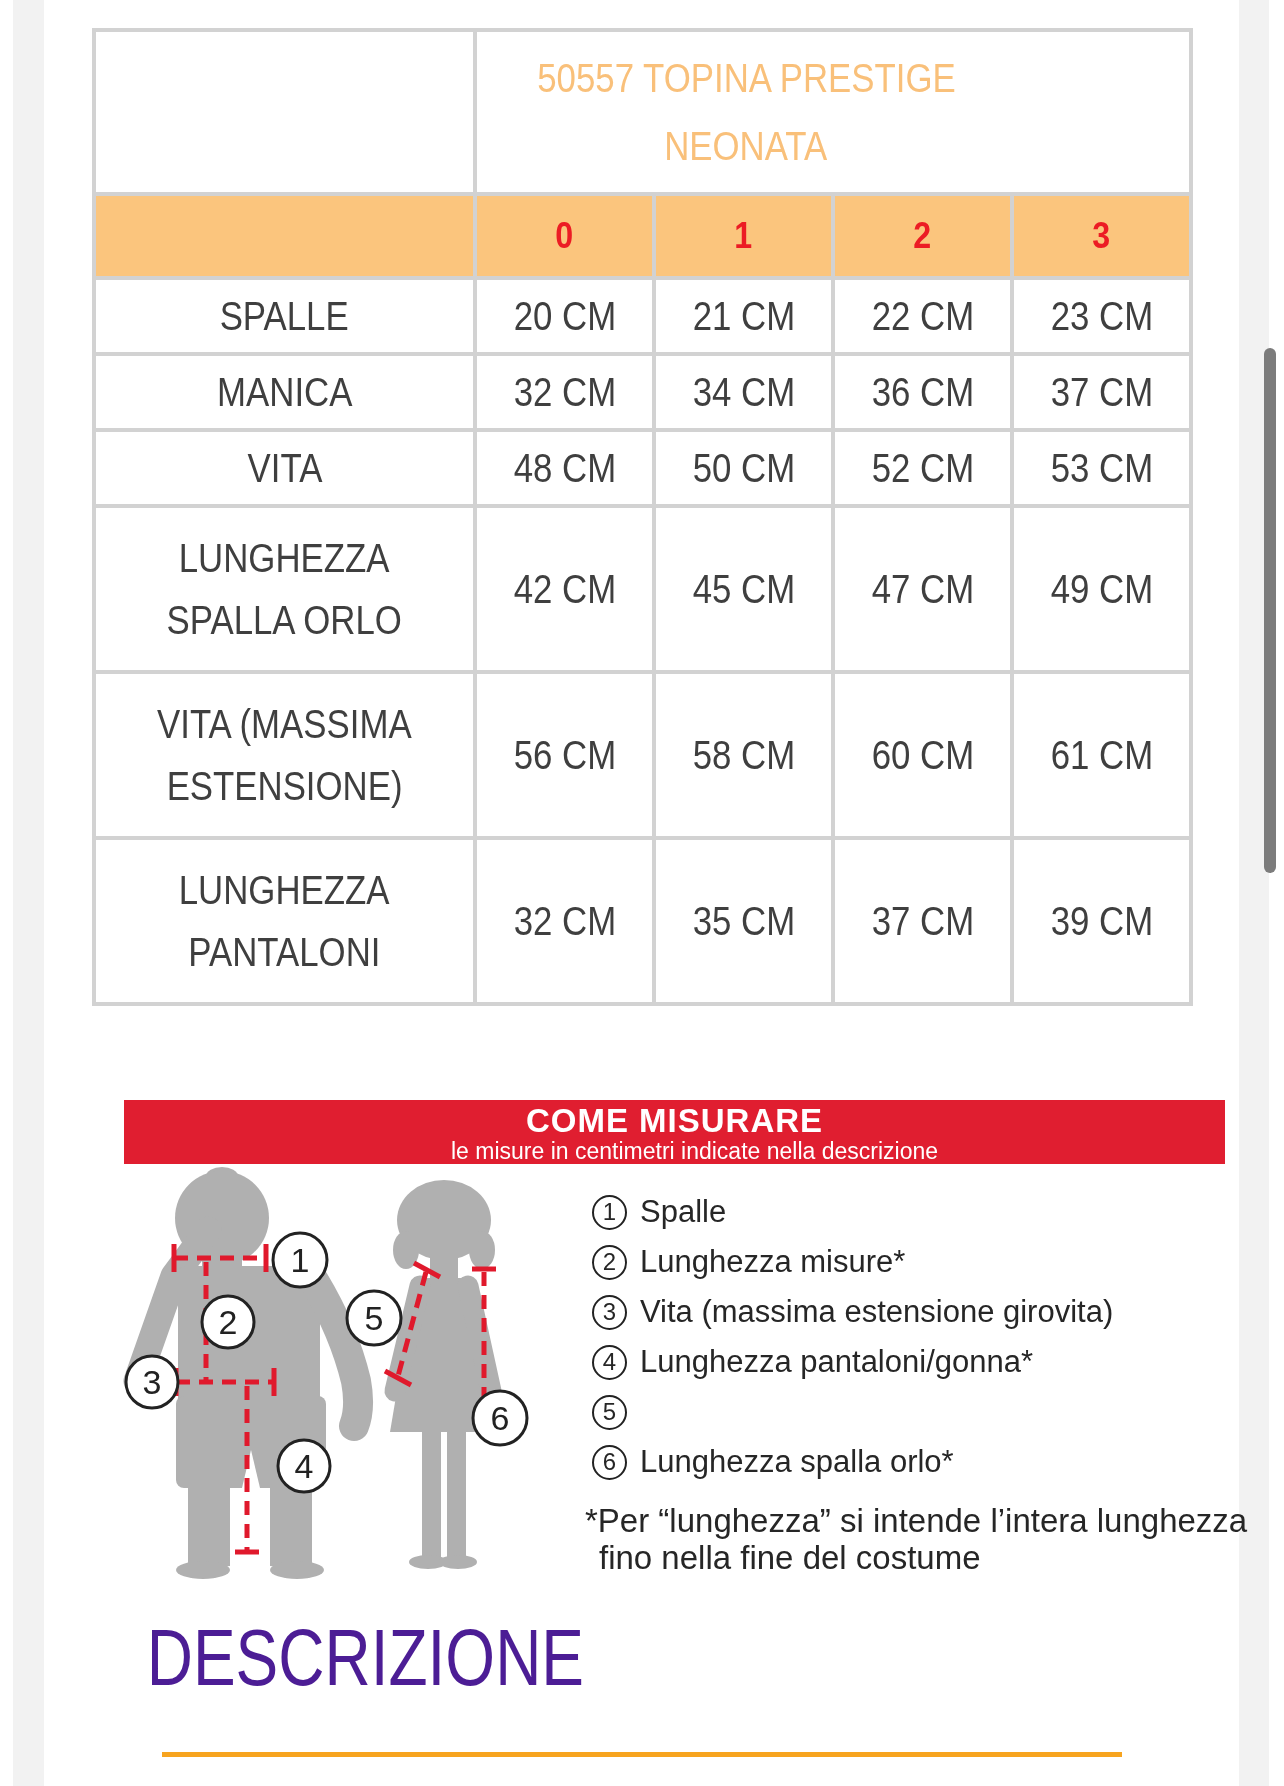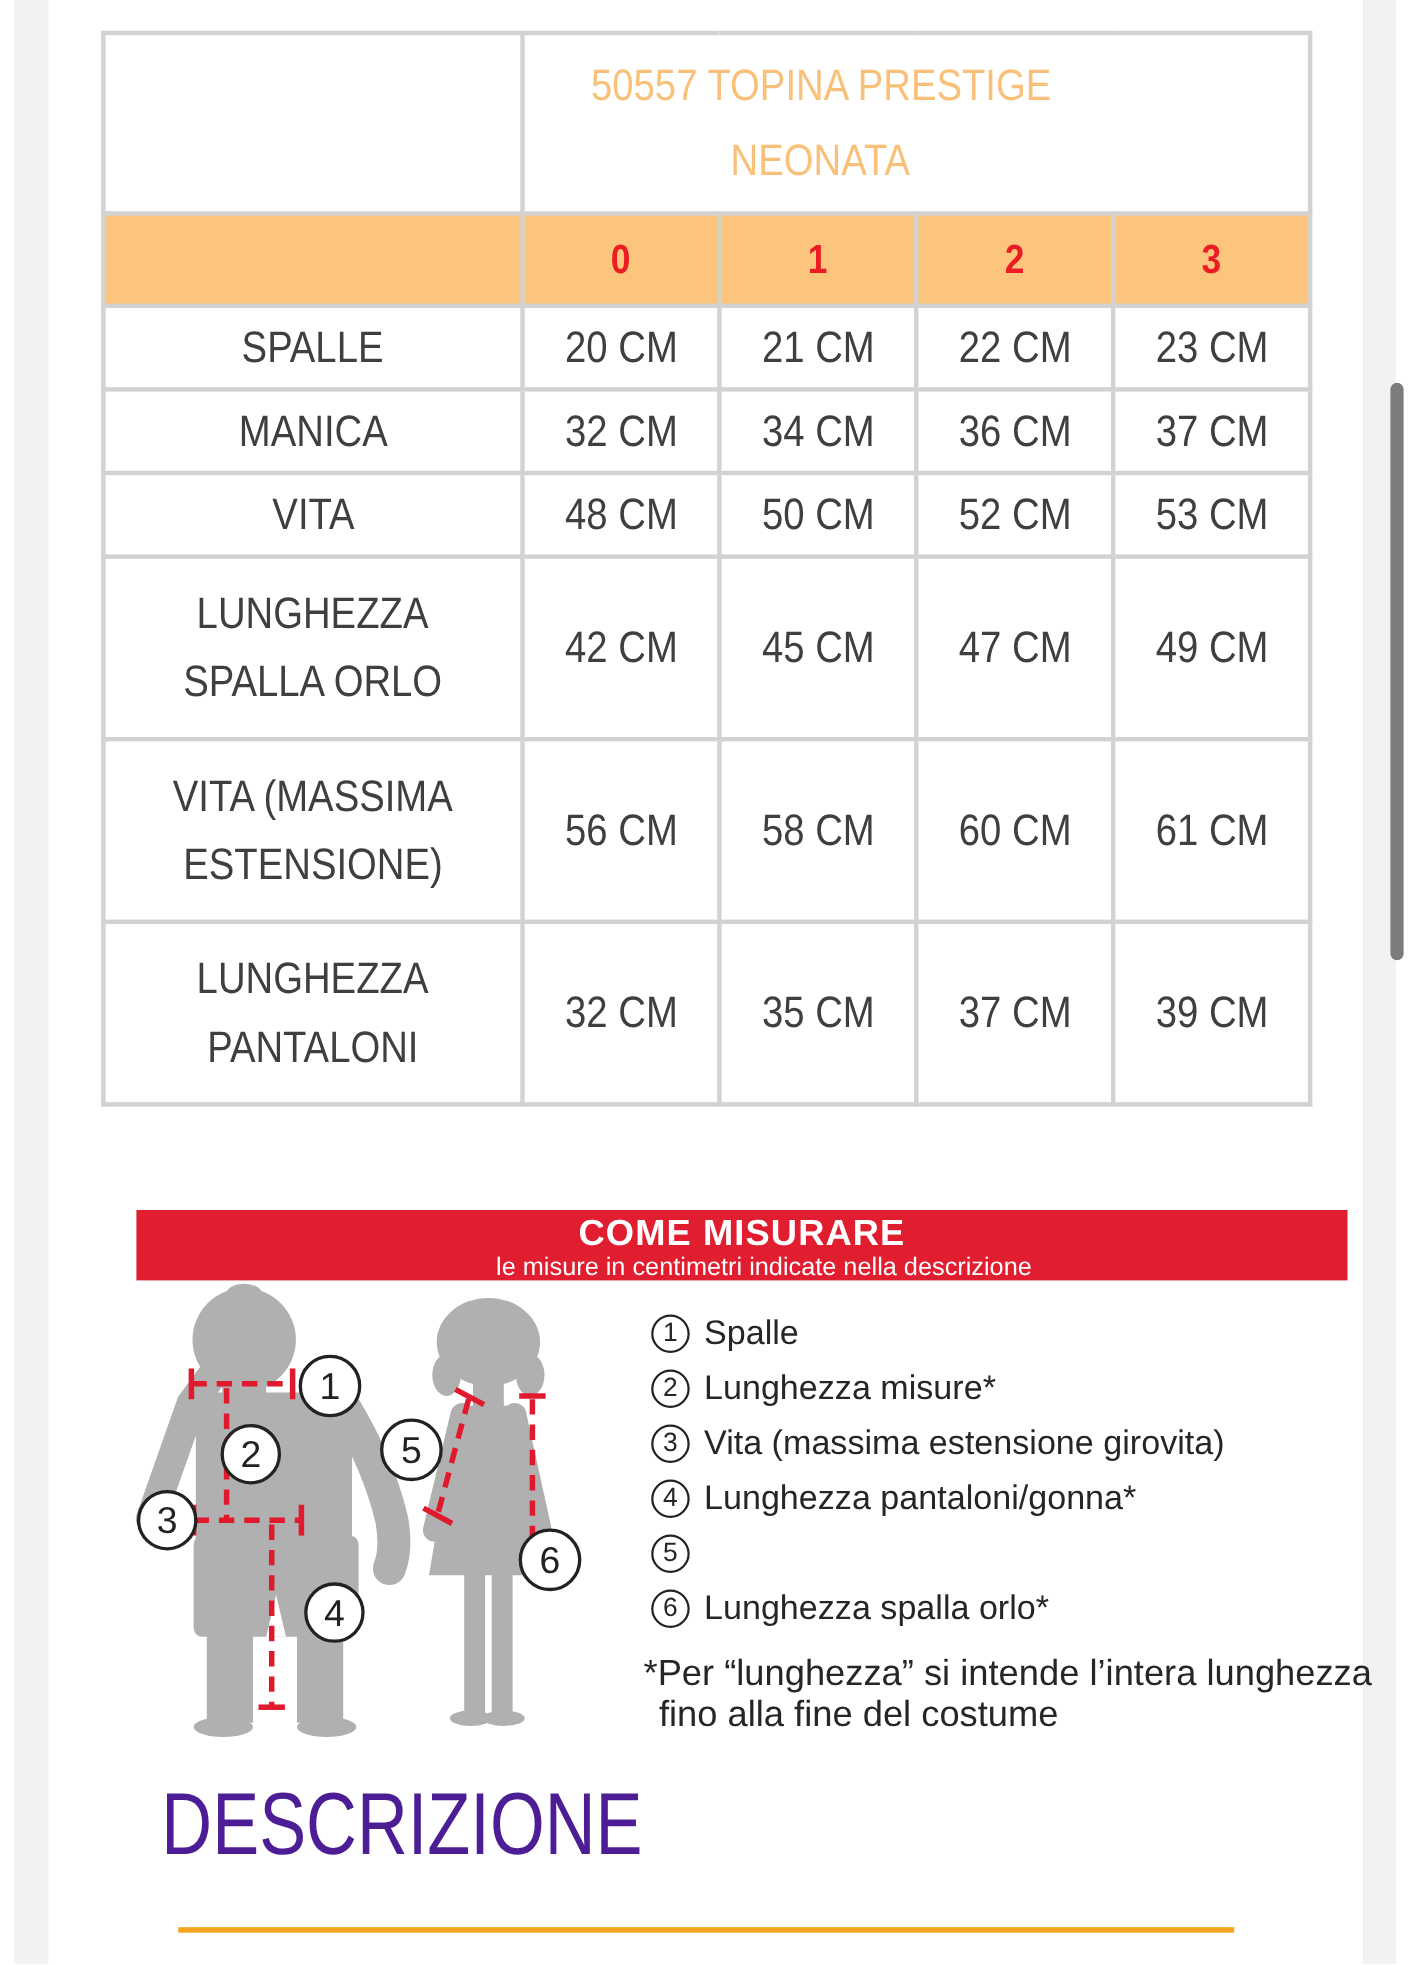--- a/index.html
+++ b/index.html
@@ -239,21 +239,21 @@
         <span class="mnum">5</span>
       </div>
       <div class="mitem">
         <span class="mnum">6</span>
         <span class="mtext">Lunghezza spalla orlo*</span>
       </div>
     </div>
 
   <div id="footnote">
     <div class="f1">*Per “lunghezza” si intende l’intera lunghezza</div>
-    <div class="f2">fino alla fine del costume</div>
+    <div class="f2">fino nella fine del costume</div>
   </div>
 
   <div id="desc-heading">
     <span class="cx2">DESCRIZIONE</span>
   </div>
   <div id="desc-underline"></div>
 
 </div>
 
 </body></html>

